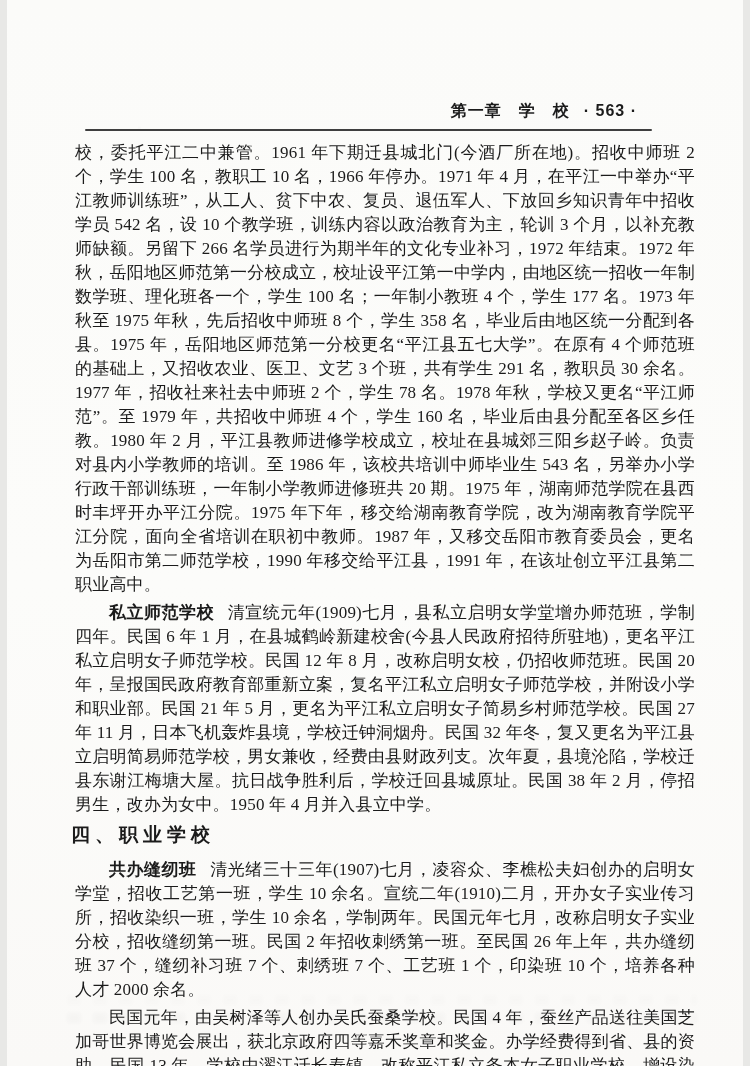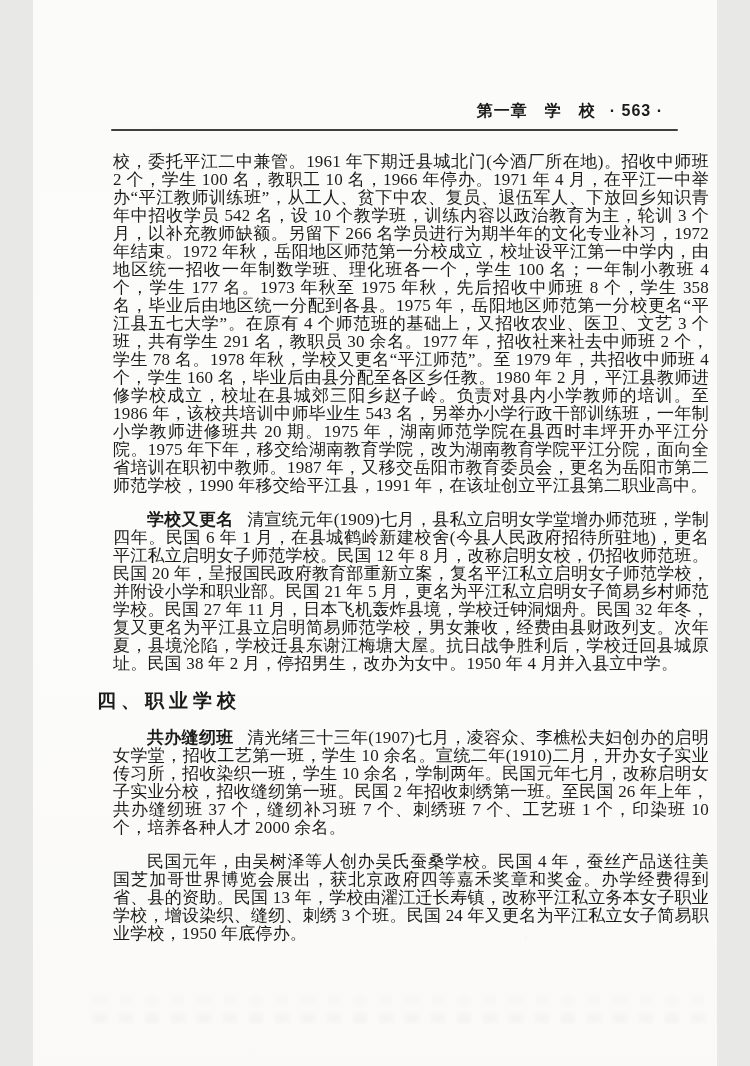--- a/index.html
+++ b/index.html
@@ -2,21 +2,21 @@
 <html><head>
 <meta charset="utf-8">
 <style>
   html, body {
     margin: 0;
     padding: 0;
     background: #e8e8e6;
   }
   .page {
     position: relative;
-    width: 684px;
+    width: 736px;
     height: 1066px;
     margin: 0 auto;
     background:
       radial-gradient(circle at 18% 12%, rgba(0,0,0,0.012) 0 1px, transparent 2px),
       radial-gradient(circle at 72% 88%, rgba(0,0,0,0.015) 0 1px, transparent 2px),
       linear-gradient(180deg, #fbfbf9 0%, #fcfcfa 55%, #faf9f7 100%);
     color: #1b1b1b;
     font-family: "Liberation Serif", "DejaVu Serif", serif;
     overflow: hidden;
   }
@@ -51,23 +51,23 @@
     border-radius: 1px;
   }
   
   .text-block {
     position: absolute;
     left: 64px;
     top: 137px;
     width: 628px;
   }
   .para {
-    margin: 16px;
+    margin: 4px;
     font-size: 17px;
-    line-height: 18px;
+    line-height: 24px;
     text-align: justify;
     letter-spacing: 0.2px;
   }
   .para.indent { text-indent: 2em; }
   .lead {
     font-family: "Liberation Sans", "DejaVu Sans", sans-serif;
     font-weight: 700;
     margin-right: 0.8em;
   }
   .section-heading {
@@ -98,21 +98,21 @@
 <div class="page">
 
   <div class="running-head">
     <span class="chapter-title">第一章　学　校</span><span class="page-number">· 563 ·</span>
   </div>
 
   <div class="head-rule"></div>
 
   <div class="text-block">
       <p class="para">校，委托平江二中兼管。1961 年下期迁县城北门(今酒厂所在地)。招收中师班 2 个，学生 100 名，教职工 10 名，1966 年停办。1971 年 4 月，在平江一中举办“平江教师训练班”，从工人、贫下中农、复员、退伍军人、下放回乡知识青年中招收学员 542 名，设 10 个教学班，训练内容以政治教育为主，轮训 3 个月，以补充教师缺额。另留下 266 名学员进行为期半年的文化专业补习，1972 年结束。1972 年秋，岳阳地区师范第一分校成立，校址设平江第一中学内，由地区统一招收一年制数学班、理化班各一个，学生 100 名；一年制小教班 4 个，学生 177 名。1973 年秋至 1975 年秋，先后招收中师班 8 个，学生 358 名，毕业后由地区统一分配到各县。1975 年，岳阳地区师范第一分校更名“平江县五七大学”。在原有 4 个师范班的基础上，又招收农业、医卫、文艺 3 个班，共有学生 291 名，教职员 30 余名。1977 年，招收社来社去中师班 2 个，学生 78 名。1978 年秋，学校又更名“平江师范”。至 1979 年，共招收中师班 4 个，学生 160 名，毕业后由县分配至各区乡任教。1980 年 2 月，平江县教师进修学校成立，校址在县城郊三阳乡赵子岭。负责对县内小学教师的培训。至 1986 年，该校共培训中师毕业生 543 名，另举办小学行政干部训练班，一年制小学教师进修班共 20 期。1975 年，湖南师范学院在县西时丰坪开办平江分院。1975 年下年，移交给湖南教育学院，改为湖南教育学院平江分院，面向全省培训在职初中教师。1987 年，又移交岳阳市教育委员会，更名为岳阳市第二师范学校，1990 年移交给平江县，1991 年，在该址创立平江县第二职业高中。</p>
-      <p class="para indent"><b class="lead">学校又更名</b>清宣统元年(1909)七月，县私立启明女学堂增办师范班，学制四年。民国 6 年 1 月，在县城鹤岭新建校舍(今县人民政府招待所驻地)，更名平江私立启明女子师范学校。民国 12 年 8 月，改称启明女校，仍招收师范班。民国 20 年，呈报国民政府教育部重新立案，复名平江私立启明女子师范学校，并附设小学和职业部。民国 21 年 5 月，更名为平江私立启明女子简易乡村师范学校。民国 27 年 11 月，日本飞机轰炸县境，学校迁钟洞烟舟。民国 32 年冬，复又更名为平江县立启明简易师范学校，男女兼收，经费由县财政列支。次年夏，县境沦陷，学校迁县东谢江梅塘大屋。抗日战争胜利后，学校迁回县城原址。民国 38 年 2 月，停招男生，改办为女中。1950 年 4 月并入县立中学。</p>
+      <p class="para indent"><b class="lead">私立师范学校</b>清宣统元年(1909)七月，县私立启明女学堂增办师范班，学制四年。民国 6 年 1 月，在县城鹤岭新建校舍(今县人民政府招待所驻地)，更名平江私立启明女子师范学校。民国 12 年 8 月，改称启明女校，仍招收师范班。民国 20 年，呈报国民政府教育部重新立案，复名平江私立启明女子师范学校，并附设小学和职业部。民国 21 年 5 月，更名为平江私立启明女子简易乡村师范学校。民国 27 年 11 月，日本飞机轰炸县境，学校迁钟洞烟舟。民国 32 年冬，复又更名为平江县立启明简易师范学校，男女兼收，经费由县财政列支。次年夏，县境沦陷，学校迁县东谢江梅塘大屋。抗日战争胜利后，学校迁回县城原址。民国 38 年 2 月，停招男生，改办为女中。1950 年 4 月并入县立中学。</p>
       <h2 class="section-heading">四、职业学校</h2>
       <p class="para indent"><b class="lead">共办缝纫班</b>清光绪三十三年(1907)七月，凌容众、李樵松夫妇创办的启明女学堂，招收工艺第一班，学生 10 余名。宣统二年(1910)二月，开办女子实业传习所，招收染织一班，学生 10 余名，学制两年。民国元年七月，改称启明女子实业分校，招收缝纫第一班。民国 2 年招收刺绣第一班。至民国 26 年上年，共办缝纫班 37 个，缝纫补习班 7 个、刺绣班 7 个、工艺班 1 个，印染班 10 个，培养各种人才 2000 余名。</p>
       <p class="para indent">民国元年，由吴树泽等人创办吴氏蚕桑学校。民国 4 年，蚕丝产品送往美国芝加哥世界博览会展出，获北京政府四等嘉禾奖章和奖金。办学经费得到省、县的资助。民国 13 年，学校由濯江迁长寿镇，改称平江私立务本女子职业学校，增设染织、缝纫、刺绣 3 个班。民国 24 年又更名为平江私立女子简易职业学校，1950 年底停办。</p>
     </div>
 
   <div class="bleed b1"></div>
   <div class="bleed b2"></div>
 
 </div>
 

